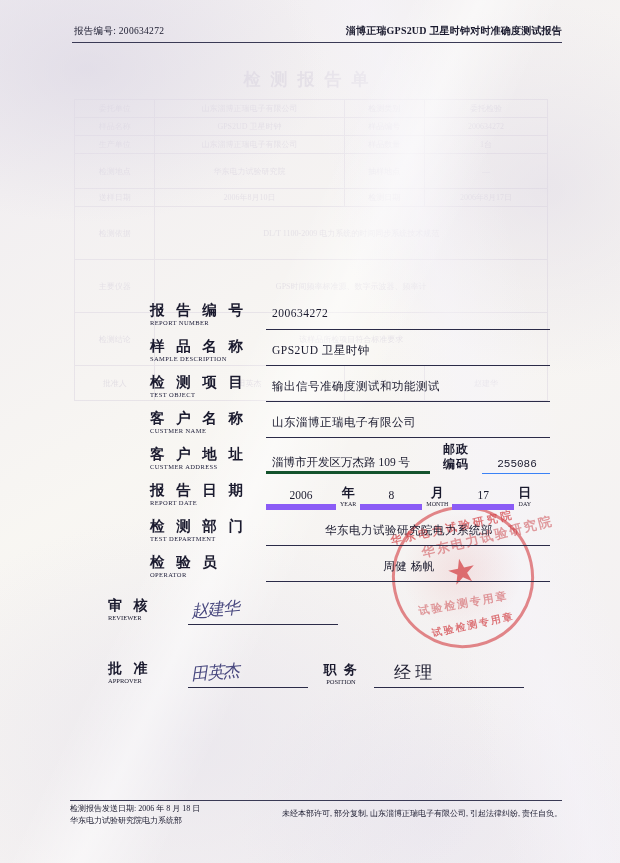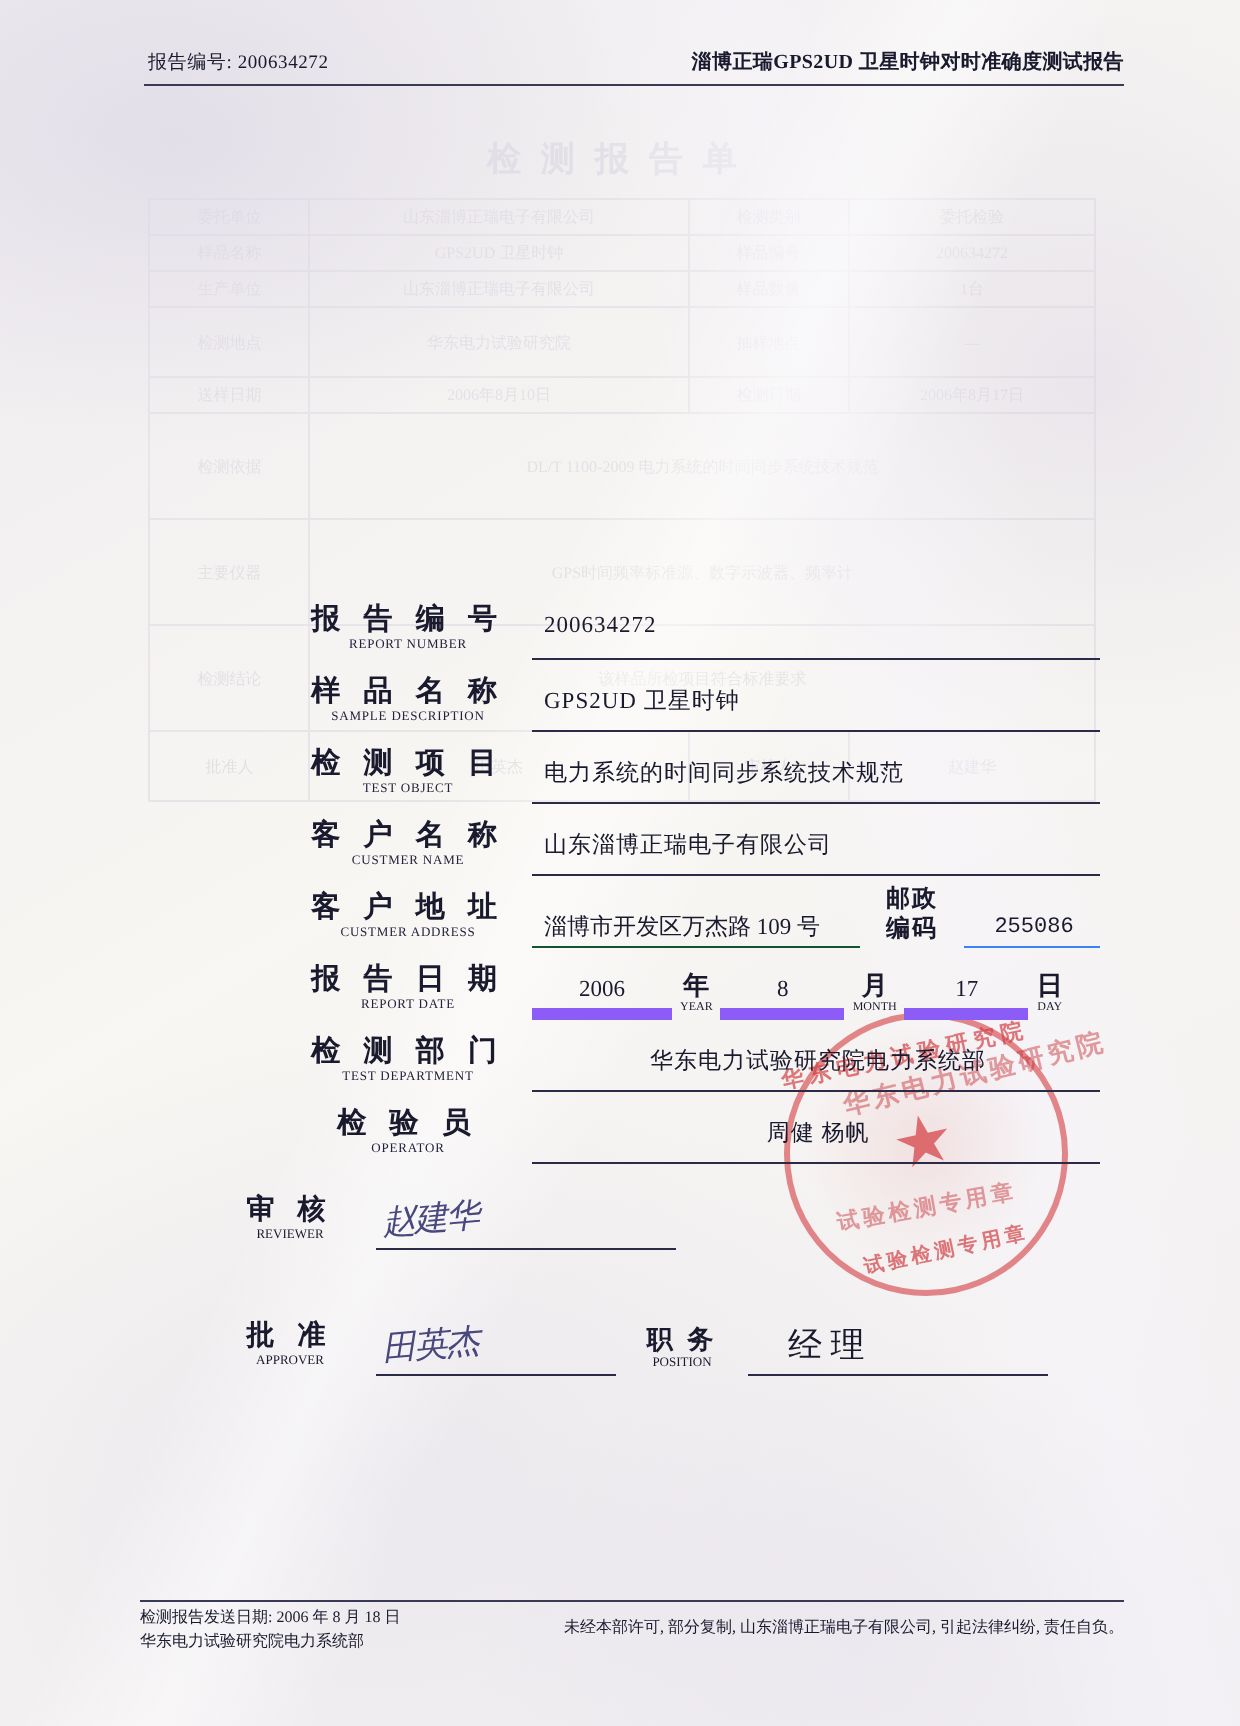--- a/index.html
+++ b/index.html
@@ -112,21 +112,21 @@
   }
   .row {
     display: flex;
     align-items: flex-end;
     margin-bottom: 2px;
     min-height: 34px;
   }
   .lbl {
     width: 108px;
     flex: 0 0 108px;
-    text-align: center;
+    text-align: left;
     padding-right: 8px;
     padding-bottom: 3px;
   }
   .lbl .cn {
     font-size: 14.5px;
     font-weight: bold;
     letter-spacing: 4px;
     display: block;
     line-height: 1.15;
     white-space: nowrap;
@@ -144,21 +144,21 @@
     padding: 0 4px 3px 6px;
     font-size: 11.5px;
     min-height: 19px;
     letter-spacing: .5px;
   }
   .val.center { text-align: center; }
 
   
   .addr-val {
     flex: 1 1 auto;
-    border-bottom: 1px solid #14532d;
+    border-bottom: 3px solid #14532d;
     padding: 0 4px 2px 6px;
     font-size: 11.5px;
     line-height: 1.25;
   }
   .pc-lbl {
     flex: 0 0 52px;
     text-align: center;
     padding-bottom: 2px;
   }
   .pc-lbl .cn {
@@ -214,21 +214,21 @@
     width: 440px;
     z-index: 6;
   }
   .sig-row {
     display: flex;
     align-items: flex-end;
     margin-bottom: 36px;
   }
   .sig-lbl {
     flex: 0 0 74px;
-    text-align: center;
+    text-align: left;
     padding-right: 6px;
     padding-bottom: 2px;
   }
   .sig-lbl .cn {
     font-size: 14px;
     font-weight: bold;
     letter-spacing: 4px;
     display: block;
     line-height: 1.15;
   }
@@ -444,21 +444,21 @@
         <span class="en">SAMPLE DESCRIPTION</span>
       </div>
       <div class="val">GPS2UD 卫星时钟</div>
     </div>
 
     <div class="row">
       <div class="lbl">
         <span class="cn">检 测 项 目</span>
         <span class="en">TEST OBJECT</span>
       </div>
-      <div class="val">电力系统的时间同步系统技术规范</div>
+      <div class="val">输出信号准确度测试和功能测试</div>
     </div>
 
     <div class="row">
       <div class="lbl">
         <span class="cn">客 户 名 称</span>
         <span class="en">CUSTMER NAME</span>
       </div>
       <div class="val">山东淄博正瑞电子有限公司</div>
     </div>
 

